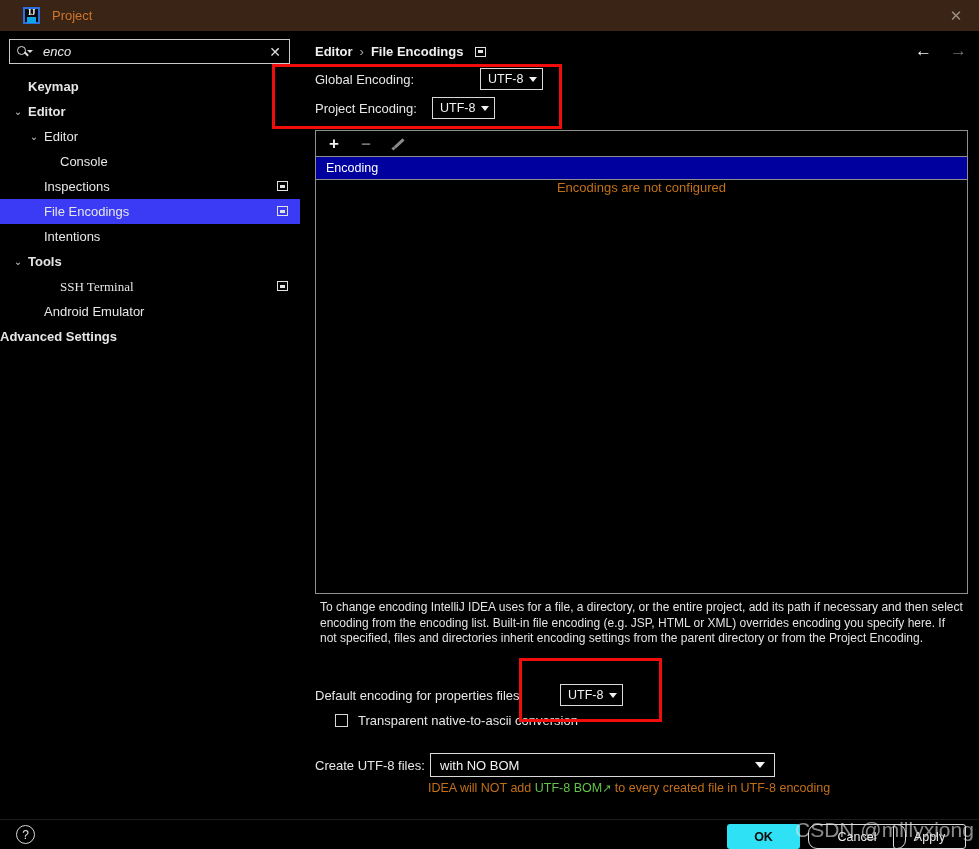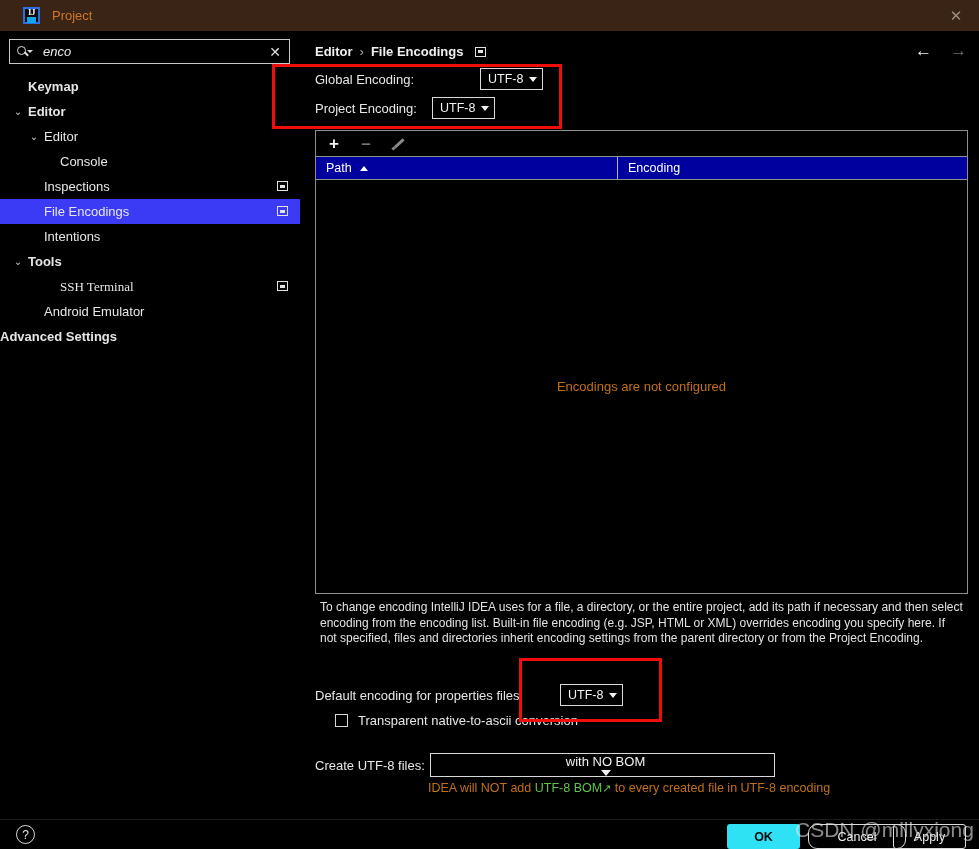--- a/index.html
+++ b/index.html
@@ -214,21 +214,21 @@
   .th .sortcaret {
     margin-left: 8px;
     width: 0; height: 0;
     border-left: 4px solid transparent;
     border-right: 4px solid transparent;
     border-bottom: 5px solid #ffffff;
   }
   .table-body {
     position: relative;
     height: 412px;
-    display: flex; align-items: center; justify-content: center;
+    display: flex; justify-content: center;
   }
   .empty-msg { font-size: 13px; color: #c27018; }
 
   
   .desc {
     position: absolute; left: 20px; top: 569px;
     width: 643px;
     font-size: 12px; line-height: 15.5px;
     color: #e2e2e2;
   }
@@ -246,22 +246,22 @@
     width: 13px; height: 13px;
     border: 1.5px solid #d8d8d8; background: #000;
     margin-right: 10px; cursor: pointer;
   }
   .row-create { top: 722px; }
   .row-create .lab { width: 115px; }
   .combo-wide {
     width: 345px; height: 24px;
     border: 1px solid #d9d9d9; background: #000;
     display: flex; align-items: center; justify-content: space-between;
-    padding: 0 9px 0 15px;
-    font-size: 13px; color: #f2f2f2; cursor: pointer; flex-direction: column;
+    padding: 0 9px 0 9px;
+    font-size: 13px; color: #f2f2f2; cursor: pointer;
   }
   .combo-wide .tri {
     width: 0; height: 0;
     border-left: 5px solid transparent;
     border-right: 5px solid transparent;
     border-top: 6px solid #f2f2f2;
   }
   .hint {
     position: absolute; left: 128px; top: 750px;
     font-size: 12.5px; color: #c27018;
@@ -422,24 +422,20 @@
     <div class="table-card">
       <div class="table-toolbar">
         <span class="tb-btn tb-plus">+</span>
         <span class="tb-btn tb-minus">–</span>
         <span class="tb-btn tb-pencil">
             <i></i>
             <u></u>
           </span>
       </div>
       <div class="table-head">
-        <div class="th path">
-          <span>Path</span>
-          <span class="sortcaret"></span>
-        </div>
         <div class="th">
           <span>Encoding</span>
         </div>
       </div>
       <div class="table-body">
         <div class="empty-msg">Encodings are not configured</div>
       </div>
     </div>
 
     <div class="desc">To change encoding IntelliJ IDEA uses for a file, a directory, or the entire project, add its path if necessary and then select encoding from the encoding list. Built-in file encoding (e.g. JSP, HTML or XML) overrides encoding you specify here. If not specified, files and directories inherit encoding settings from the parent directory or from the Project Encoding.</div>

